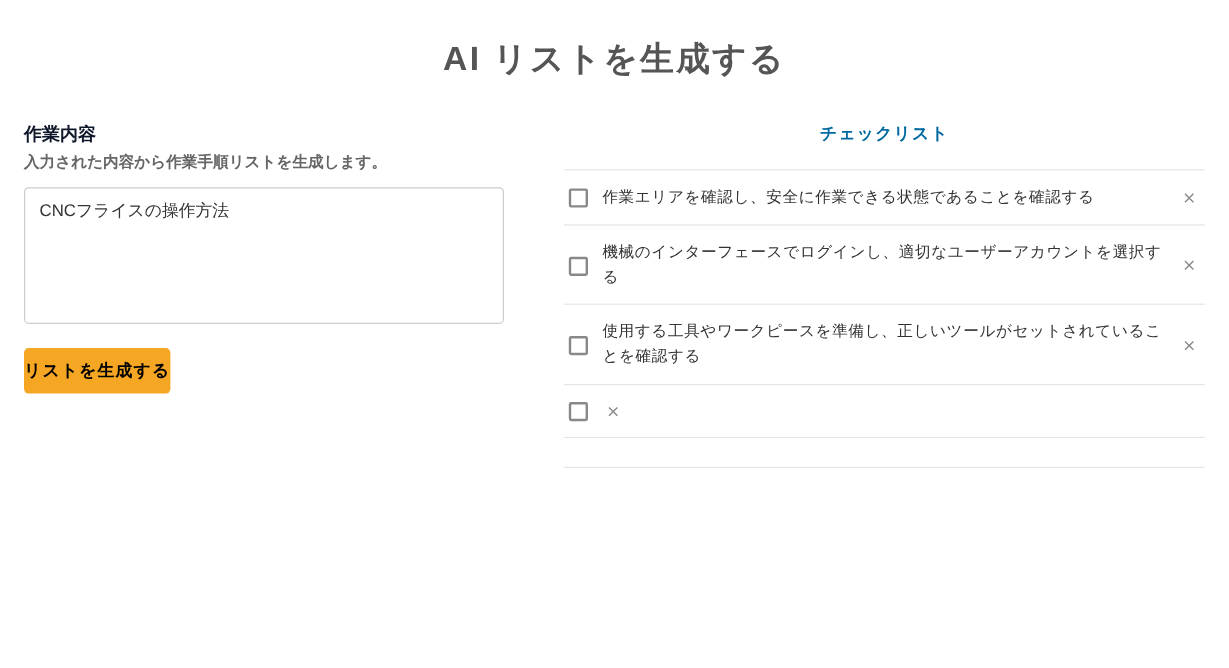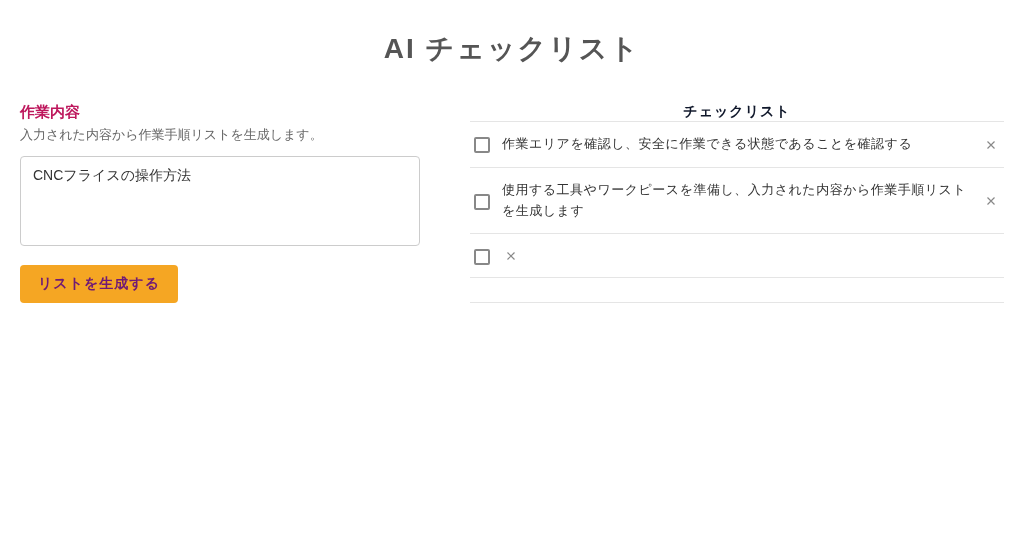--- a/index.html
+++ b/index.html
@@ -30,56 +30,58 @@
     }
     .left-panel {
       flex: 0 0 400px;
     }
     .right-panel {
       flex: 1;
     }
     .section-label {
       font-size: 15px;
       font-weight: 700;
-      color: #be185d;
+      color: #0f172a;
       margin-bottom: 4px;
     }
     .section-desc {
       font-size: 13px;
       color: #666;
       margin-bottom: 12px;
+      font-weight: bold;
     }
     .input-textarea {
       width: 100%;
-      height: 90px;
+      height: 114px;
       padding: 10px 12px;
       border: 1px solid #ccc;
       border-radius: 4px;
       font-size: 14px;
       font-family: inherit;
       color: #333;
       resize: none;
       margin-bottom: 15px;
     }
     .generate-btn {
       background: #f5a623;
-      color: #701a75;
+      color: #000000;
       border: none;
-      padding: 10px 18px;
+      padding: 10px 0;
       border-radius: 4px;
       font-size: 14px;
       font-weight: 600;
       cursor: pointer;
       letter-spacing: 1px;
     }
     .checklist-header {
       text-align: center;
       font-size: 14px;
       font-weight: 700;
-      color: #0f172a;
+      color: #0369a1;
+      margin-bottom: 20px;
       letter-spacing: 1px;
     }
     .checklist {
       border-top: 1px solid #e5e5e5;
     }
     .checklist-item {
       display: flex;
       align-items: center;
       padding: 12px 4px;
       border-bottom: 1px solid #e5e5e5;
@@ -115,21 +117,21 @@
     .close-btn svg {
       width: 14px;
       height: 14px;
       stroke: #888;
       stroke-width: 2;
     }
   </style>
 </head>
 <body>
 
-<h1 class="page-title">AI チェックリスト</h1>
+<h1 class="page-title">AI リストを生成する</h1>
 
 <div class="main-container">
   <div class="left-panel">
     <div class="section-label">作業内容</div>
     <div class="section-desc">入力された内容から作業手順リストを生成します。</div>
     <textarea class="input-textarea" style="">CNCフライスの操作方法</textarea>
     <button class="generate-btn">リストを生成する</button>
   </div>
 
   <div class="right-panel">
@@ -139,21 +141,30 @@
           <div class="checkbox"></div>
           <div class="item-text">作業エリアを確認し、安全に作業できる状態であることを確認する</div>
           <div class="close-btn">
             <svg viewBox="0 0 24 24" fill="none">
               <path d="M6 6L18 18M6 18L18 6"></path>
             </svg>
           </div>
         </div>
         <div class="checklist-item">
           <div class="checkbox"></div>
-          <div class="item-text">使用する工具やワークピースを準備し、入力された内容から作業手順リストを生成します</div>
+          <div class="item-text">機械のインターフェースでログインし、適切なユーザーアカウントを選択する</div>
+          <div class="close-btn">
+            <svg viewBox="0 0 24 24" fill="none">
+              <path d="M6 6L18 18M6 18L18 6"></path>
+            </svg>
+          </div>
+        </div>
+        <div class="checklist-item">
+          <div class="checkbox"></div>
+          <div class="item-text">使用する工具やワークピースを準備し、正しいツールがセットされていることを確認する</div>
           <div class="close-btn">
             <svg viewBox="0 0 24 24" fill="none">
               <path d="M6 6L18 18M6 18L18 6"></path>
             </svg>
           </div>
         </div>
         <div class="checklist-item">
           <div class="checkbox"></div>
           <div class="close-btn">
             <svg viewBox="0 0 24 24" fill="none">

